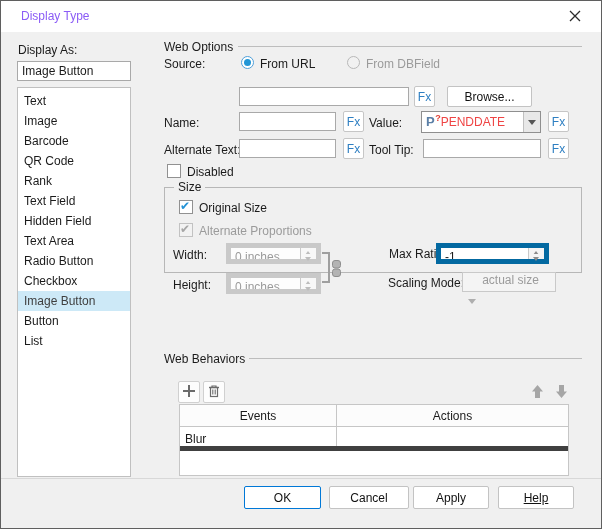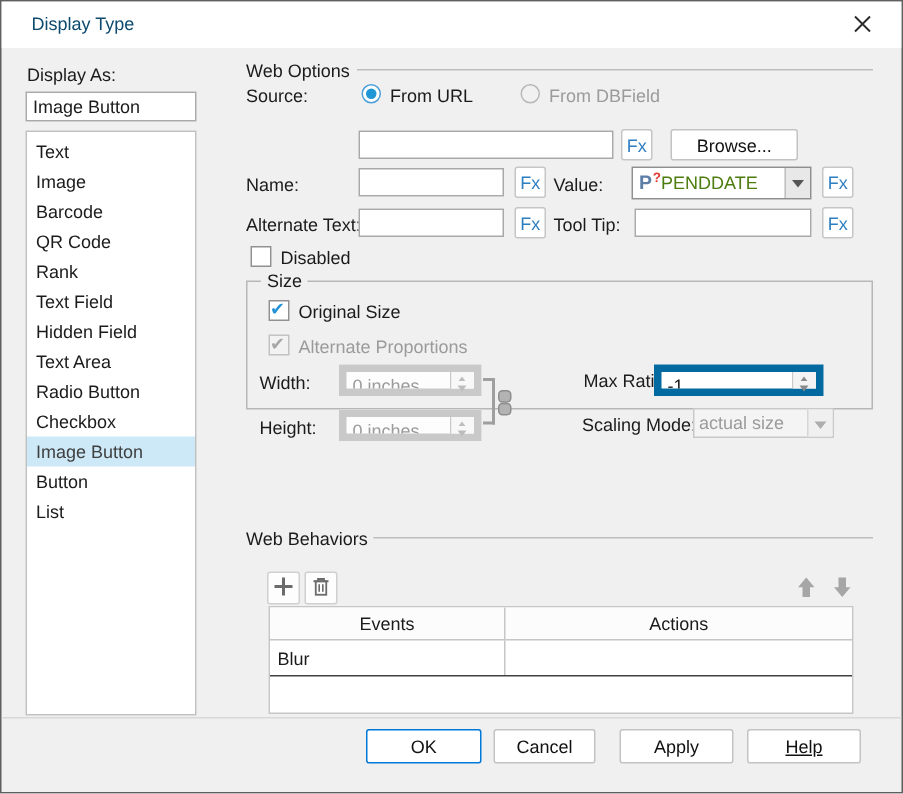--- a/index.html
+++ b/index.html
@@ -4,21 +4,21 @@
 <style>
   * { margin:0; padding:0; box-sizing:border-box; }
   html,body { background:#cfcfcf; font-family:"Liberation Sans", sans-serif; }
   #dialog {
     position:relative; width:602px; height:529px;
     background:#f0f0f0; border:1px solid #5f5f5f; overflow:hidden;
     font-size:12px; color:#1b1b1b;
   }
   
   #titlebar { position:absolute; left:0; top:0; width:100%; height:31px; background:#ffffff; }
-  #title-text { position:absolute; left:20px; top:8px; font-size:12px; color:#0c4a6e; }
+  #title-text { position:absolute; left:20px; top:8px; font-size:12px; color:#8b5cf6; }
   #close-btn { position:absolute; left:564px; top:7px; width:20px; height:18px; background:transparent; border:none; cursor:pointer; }
   
   .lbl { position:absolute; font-size:12px; color:#1b1b1b; white-space:nowrap; }
   .lbl.dim { color:#9b9b9b; }
   .hline { position:absolute; height:1px; background:#bdbdbd; }
   .inp { position:absolute; background:#fff; border:1px solid #a9a9a9; font-family:inherit; font-size:12px; padding:0 4px; color:#1b1b1b; }
   .fx-btn { position:absolute; width:21px; height:21px; background:#fff; border:1px solid #c6c6c6; border-radius:2px; color:#2e7fc2; font-size:12px; font-family:inherit; text-align:center; line-height:18px; padding:0; cursor:pointer; }
   .btn { position:absolute; height:23px; background:#fff; border:1px solid #c3c3c3; border-radius:2px; font-size:12px; font-family:inherit; color:#111; cursor:pointer; }
   .btn.primary { border-color:#0078d7; }
   
@@ -44,40 +44,40 @@
   .sa { flex:1; position:relative; background:#f4f4f4; }
   .sa.up::after { content:""; position:absolute; left:4px; top:3px; border-left:3px solid transparent; border-right:3px solid transparent; border-bottom:4px solid #8a8a8a; }
   .sa.dn::after { content:""; position:absolute; left:4px; top:3px; border-left:3px solid transparent; border-right:3px solid transparent; border-top:4px solid #8a8a8a; }
   .spinner.disabled { border-color:#c9c9c9; background:#fdfdfd; }
   .spinner.disabled .spin-text { color:#9b9b9b; }
   .spinner.disabled .sa { background:#f8f8f8; }
   .spinner.disabled .sa.up::after { border-bottom-color:#bdbdbd; }
   .spinner.disabled .sa.dn::after { border-top-color:#bdbdbd; }
   
   .combo { position:absolute; display:flex; background:#fff; border:1px solid #8f8f8f; align-items:center; }
-  .combo-text { flex:1; font-size:12px; padding-left:3px; color:#4d7c0f; white-space:nowrap; overflow:hidden; }
+  .combo-text { flex:1; font-size:12px; padding-left:3px; color:#ef4444; white-space:nowrap; overflow:hidden; }
   .combo-arrow { width:17px; align-self:stretch; background:#e8e8e8; border-left:1px solid #c0c0c0; position:relative; }
   .combo-arrow::after { content:""; position:absolute; left:4px; top:8px; border-left:4px solid transparent; border-right:4px solid transparent; border-top:5px solid #555; }
   .combo.disabled { border-color:#c9c9c9; background:#f4f4f4; }
   .combo.disabled .combo-text { color:#9b9b9b; }
   .combo.disabled .combo-arrow { background:#f0f0f0; border-left-color:#d6d6d6; }
   .combo.disabled .combo-arrow::after { border-top-color:#aeaeae; }
   .param-icon { font-weight:bold; color:#5b7fa6; font-size:13px; margin-left:4px; position:relative; line-height:14px; }
   .param-icon .pm { position:absolute; top:-4px; right:-6px; color:#e03c31; font-size:9px; font-weight:bold; }
   
   #bracket { position:absolute; left:321px; top:251px; width:8px; height:31px; border-top:2px solid #9f9f9f; border-right:2px solid #9f9f9f; border-bottom:2px solid #9f9f9f; }
   
   .tool-btn { position:absolute; width:22px; height:22px; background:#fdfdfd; border:1px solid #d0d0d0; border-radius:2px; padding:0; cursor:pointer; }
   .move-btn { position:absolute; width:19px; height:19px; background:transparent; border:none; padding:0; }
   
   #wb-table { position:absolute; left:178px; top:403px; width:390px; background:#fff; border:1px solid #c6c6c6; }
   .tbl-header { display:flex; height:22px; border-bottom:1px solid #c6c6c6; background:#fcfcfc; }
   .tbl-header .c1 { width:157px; border-right:1px solid #c6c6c6; text-align:center; line-height:22px; }
   .tbl-header .c2 { flex:1; text-align:center; line-height:22px; }
-  .tbl-row { display:flex; height:24px; border-bottom:1px solid #404040; }
+  .tbl-row { display:flex; height:24px; border-bottom:5px solid #404040; }
   .tbl-row .c1 { width:157px; border-right:1px solid #c6c6c6; line-height:24px; padding-left:5px; }
   .tbl-row .c2 { flex:1; line-height:24px; padding-left:5px; }
   .tbl-empty { height:24px; }
   #footer-sep { position:absolute; left:0; top:477px; width:602px; height:1px; background:#d8d8d8; }
 </style>
 </head>
 <body>
 
 <div id="dialog">
 
@@ -179,21 +179,21 @@
 
   <span class="lbl" style="left:388px; top:246px;">Max Ratio:</span>
   <div class="spinner" style="left:435px; top:242px; width:113px;">
     <span class="spin-text">-1</span>
     <span class="spin-arrows">
         <span class="sa up"></span>
         <span class="sa dn"></span>
       </span>
   </div>
   <span class="lbl" style="left:387px; top:275px;">Scaling Mode:</span>
-  <div class="combo disabled" style="left:461px; top:271px; width:94px; height:20px;">
+  <div class="combo disabled" style="left:461px; top:271px; width:94px; height:20px;flex-direction:column;">
     <span class="combo-text">actual size</span>
     <span class="combo-arrow"></span>
   </div>
 
   <span class="lbl" style="left:163px; top:351px;">Web Behaviors</span>
   <div class="hline" style="left:248px; top:357px; width:333px;"></div>
 
   <button class="tool-btn" style="left:177px; top:380px;">
     <svg width="14" height="14">
         <path d="M7 1 V13 M1 7 H13" stroke="#6b6b6b" stroke-width="2" fill="none"></path>
@@ -225,17 +225,17 @@
     </div>
     <div class="tbl-row">
       <div class="c1">Blur</div>
       <div class="c2"></div>
     </div>
     <div class="tbl-empty"></div>
   </div>
 
   <div id="footer-sep"></div>
   <button class="btn primary" style="left:243px; top:485px; width:77px;">OK</button>
-  <button class="btn" style="left:328px; top:485px; width:68px;">Cancel</button>
+  <button class="btn" style="left:328px; top:485px; width:80px;">Cancel</button>
   <button class="btn" style="left:412px; top:485px; width:76px;">Apply</button>
   <button class="btn" style="left:497px; top:485px; width:76px;text-decoration:underline;">Help</button>
 
 </div>
 
 </body></html>

